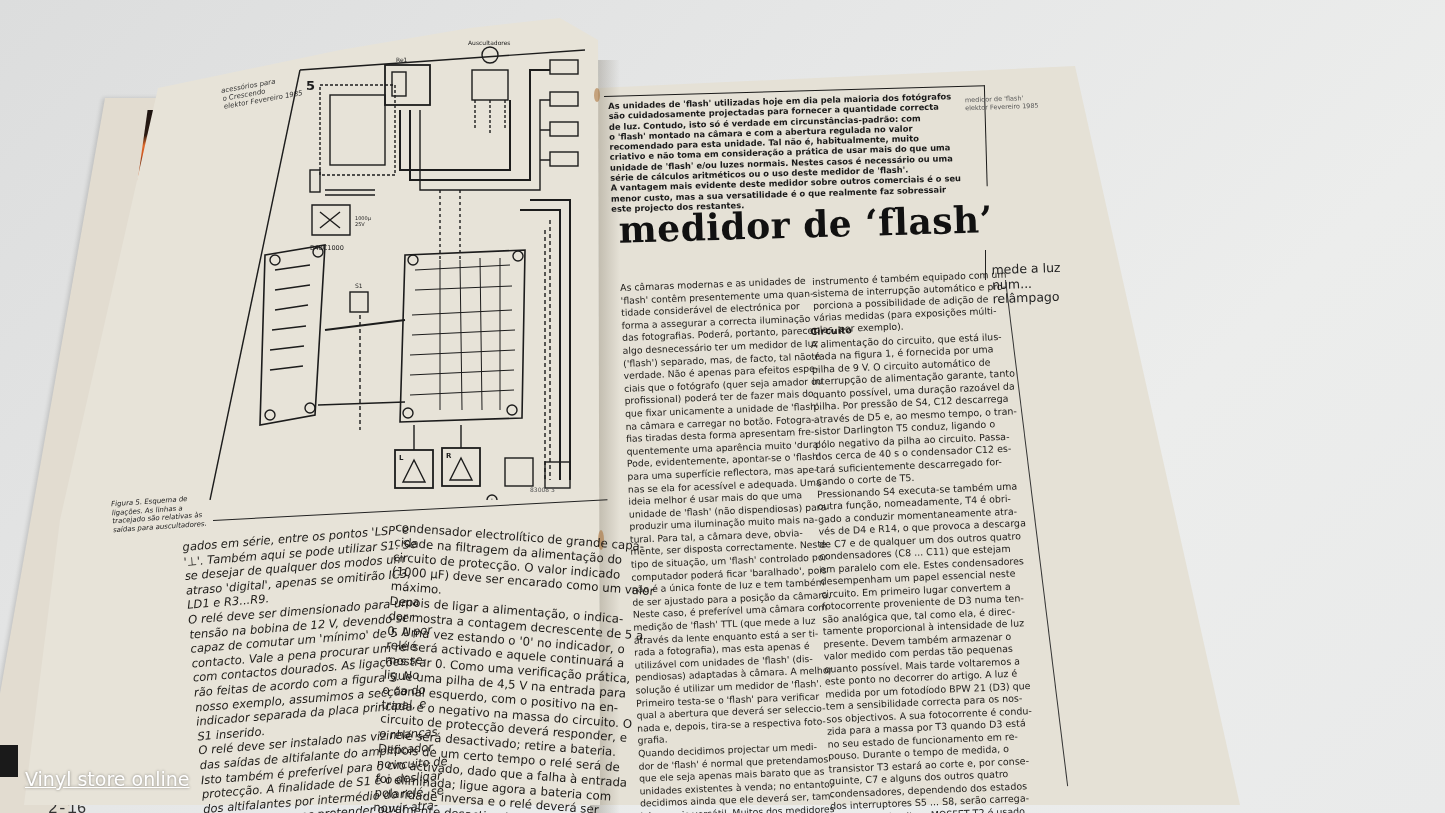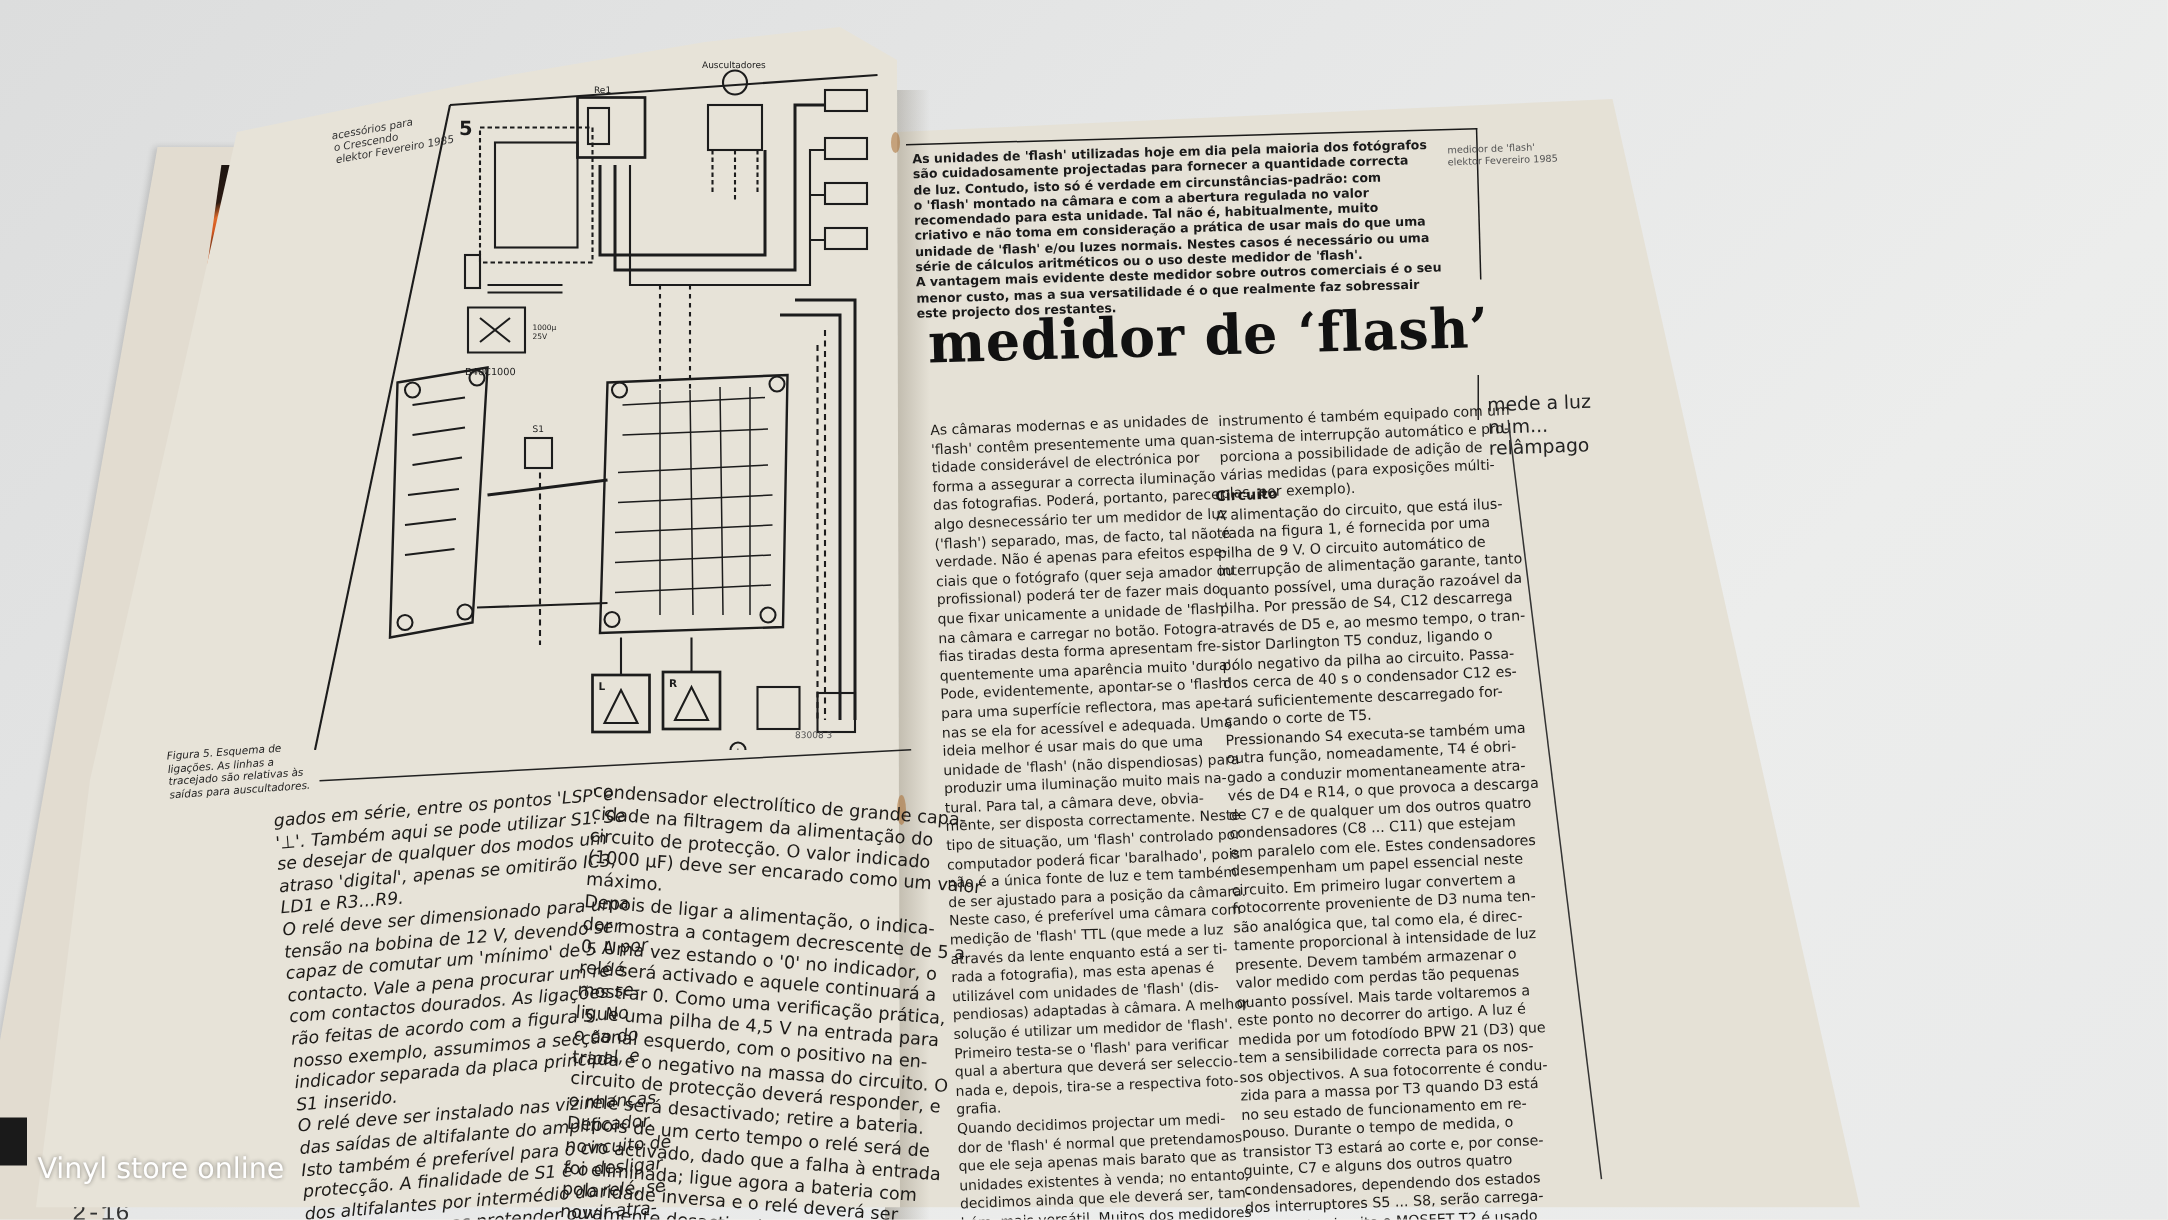--- a/index.html
+++ b/index.html
@@ -141,20 +141,21 @@
   .rp-box-rule {
     position: absolute; left: 1005px; top: 280px; width: 1px; height: 510px; background: #333;
     transform: rotate(-7deg); transform-origin: top left;
   }
 
   
   .watermark {
     position: absolute; left: 25px; top: 768px;
     font-family: "DejaVu Sans", sans-serif; font-size: 19px; color: #ffffff;
     text-shadow: 0 0 3px rgba(0,0,0,0.45);
+    text-decoration: underline;
   }
 </style>
 </head>
 <body>
 
 <div class="layer back-page">
   <div class="back-strip"></div>
   <div class="back-photo"></div>
   <div class="back-text" id="back-text">
       <div>Os dr</div>

